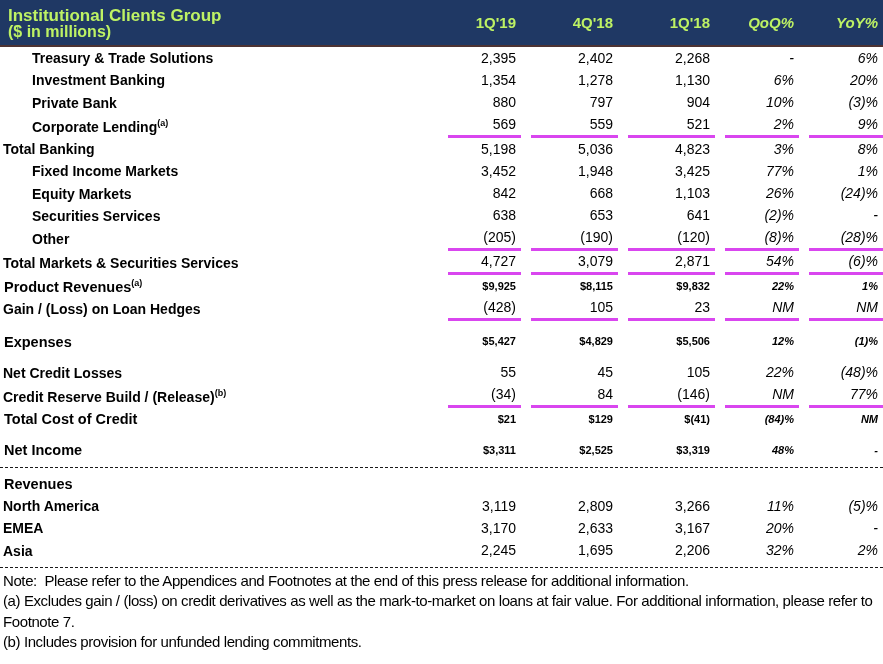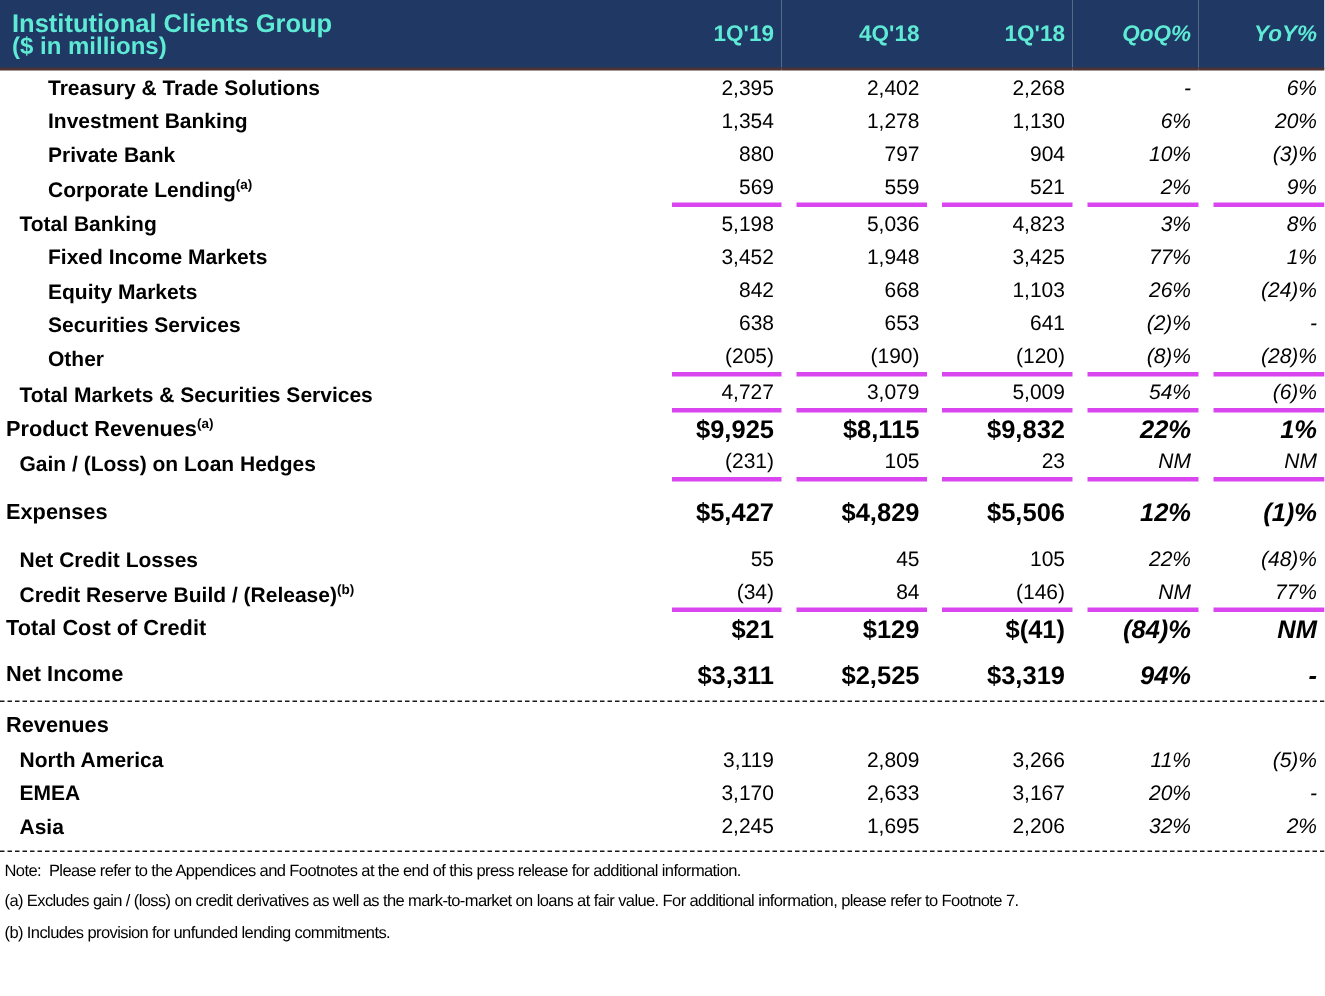--- a/index.html
+++ b/index.html
@@ -9,69 +9,69 @@
     color:#000;
     -webkit-font-smoothing:antialiased;
   }
   .sheet { width:883px; }
 
   table { border-collapse:collapse; table-layout:fixed; width:883px; }
 
   
   thead th {
     background:#1f3864;
-    color:#5eead4;
+    color:#bef264;
     height:43px;
     vertical-align:middle;
     border-bottom:2px solid #4d3333;
   }
   th.label-col { text-align:left; padding-left:8px; }
   .title    { font-size:17px; font-weight:bold; line-height:19px; }
   .subtitle { font-size:16px; font-weight:bold; line-height:14px; }
   th.num {
     text-align:right;
     padding-right:5px;
     font-size:15px;
     font-weight:bold;
   }
   th.num.pct { font-style:italic; }
 
   
   tbody td { height:22.3px; padding:0; vertical-align:middle; }
   td.label { font-size:14px; white-space:nowrap; overflow:hidden;font-weight:bold; }
   td.label sup { font-size:9px; }
   .ind0 { padding-left:4px; }
-  .ind1 { padding-left:13px; }
+  .ind1 { padding-left:3px; }
   .ind2 { padding-left:32px; }
   tr.bold td { font-weight:bold; font-size:14.5px; }
 
   td.num { text-align:right; }
   td.num .cw {
     margin-left:10px;
     padding-right:5px;
     font-size:14px;
     line-height:21px;
     box-sizing:border-box;
   }
-  tr.bold td.num .cw { font-size:17px; }
+  tr.bold td.num .cw { font-size:11px; }
   td.num.pct .cw { font-style:italic; }
   td.num.rule .cw { border-bottom:3px solid #d946ef; }
 
   tr.spacer td { height:9px; }
   tr.divider td { height:11px; }
   .dash { border-top:1px dashed #1a1a1a; }
 
   
   .footnotes {
     border-top:1px dashed #1a1a1a;
     margin-top:5px;
     padding:3px 4px 0 3px;
   }
   .fn {
-    font-size:11px;
+    font-size:15px;
     letter-spacing:-0.4px;
     line-height:20.5px;
     white-space:pre-wrap;
   }
 </style>
 </head>
 <body>
 
 <div class="sheet">
   <table>
@@ -261,21 +261,21 @@
         </tr>
         <tr class="">
           <td class="label ind1"><span>Total Markets &amp; Securities Services</span></td>
           <td class="num rule">
             <div class="cw">4,727</div>
           </td>
           <td class="num rule">
             <div class="cw">3,079</div>
           </td>
           <td class="num rule">
-            <div class="cw">5,009</div>
+            <div class="cw">2,871</div>
           </td>
           <td class="num pct rule">
             <div class="cw">54%</div>
           </td>
           <td class="num pct rule">
             <div class="cw">(6)%</div>
           </td>
         </tr>
         <tr class="bold">
           <td class="label ind0"><span>Product Revenues</span><sup>(a)</sup></td>
@@ -291,21 +291,21 @@
           <td class="num pct">
             <div class="cw">22%</div>
           </td>
           <td class="num pct">
             <div class="cw">1%</div>
           </td>
         </tr>
         <tr class="">
           <td class="label ind1"><span>Gain / (Loss) on Loan Hedges</span></td>
           <td class="num rule">
-            <div class="cw">(231)</div>
+            <div class="cw">(428)</div>
           </td>
           <td class="num rule">
             <div class="cw">105</div>
           </td>
           <td class="num rule">
             <div class="cw">23</div>
           </td>
           <td class="num pct rule">
             <div class="cw">NM</div>
           </td>
@@ -399,21 +399,21 @@
           <td class="num">
             <div class="cw">$3,311</div>
           </td>
           <td class="num">
             <div class="cw">$2,525</div>
           </td>
           <td class="num">
             <div class="cw">$3,319</div>
           </td>
           <td class="num pct">
-            <div class="cw">94%</div>
+            <div class="cw">48%</div>
           </td>
           <td class="num pct">
             <div class="cw">-</div>
           </td>
         </tr>
         <tr class="divider">
           <td colspan="6">
             <div class="dash"></div>
           </td>
         </tr>

